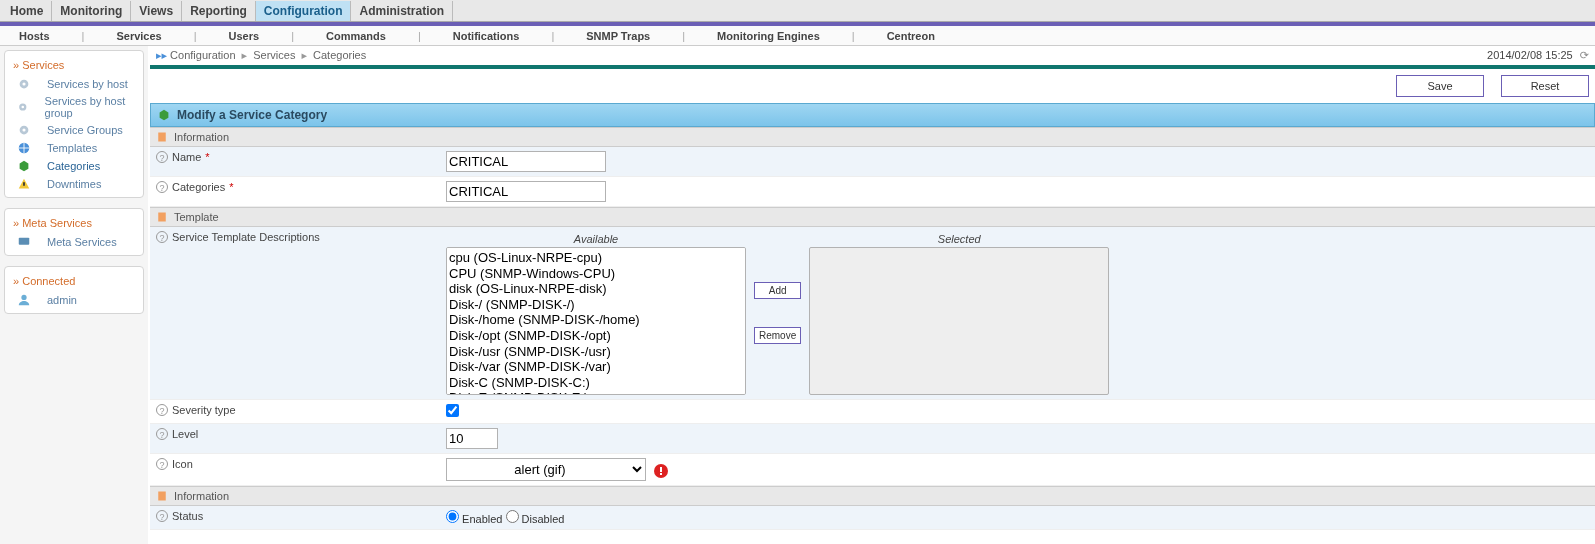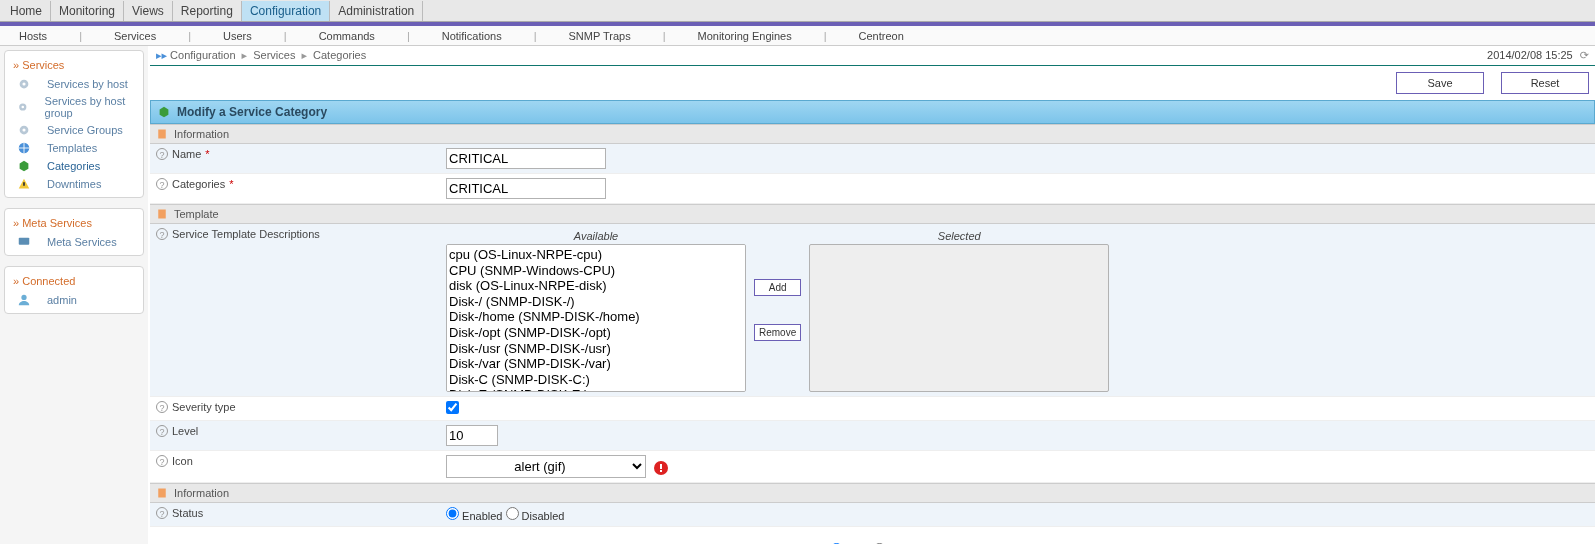--- a/index.html
+++ b/index.html
@@ -18,20 +18,21 @@
   border-bottom: 1px solid #aaa;
   height: 22px;
   padding: 0 2px;
 }
 .topmenu .item {
   padding: 3px 8px;
   color: #444;
   border-right: 1px solid #bbb;
   cursor: pointer;
   font-size: 12px;
+  font-weight: bold;
 }
 .topmenu .item.active {
   background: #bfe1f4;
   color: #1a5f8b;
 }
 
 .purple-sep {
   height: 4px;
   background: #6b5fb5;
 }
@@ -42,20 +43,21 @@
   background: #fafafa;
   border-bottom: 1px solid #ccc;
   height: 20px;
   padding: 0 15px;
   gap: 28px;
 }
 .submenu .sitem {
   color: #444;
   cursor: pointer;
   padding: 0 4px;
+  font-weight: bold;
 }
 .submenu .sdiv {
   color: #aaa;
 }
 
 .layout {
   display: flex;
 }
 .sidebar {
   width: 148px;
@@ -99,21 +101,21 @@
   flex: 1;
   background: #fff;
   padding-left: 2px;
 }
 
 .crumbrow {
   display: flex;
   justify-content: space-between;
   align-items: center;
   padding: 3px 6px;
-  border-bottom: 1px solid #0f766e;
+  border-bottom: 4px solid #0f766e;
   font-size: 11px;
 }
 .crumbrow .crumbs { color: #666; }
 .crumbrow .crumbs .arrow { color: #999; margin: 0 3px; }
 .crumbrow .date { color: #444; }
 .topbtns {
   display: flex;
   justify-content: flex-end;
   gap: 17px;
   padding: 6px;

